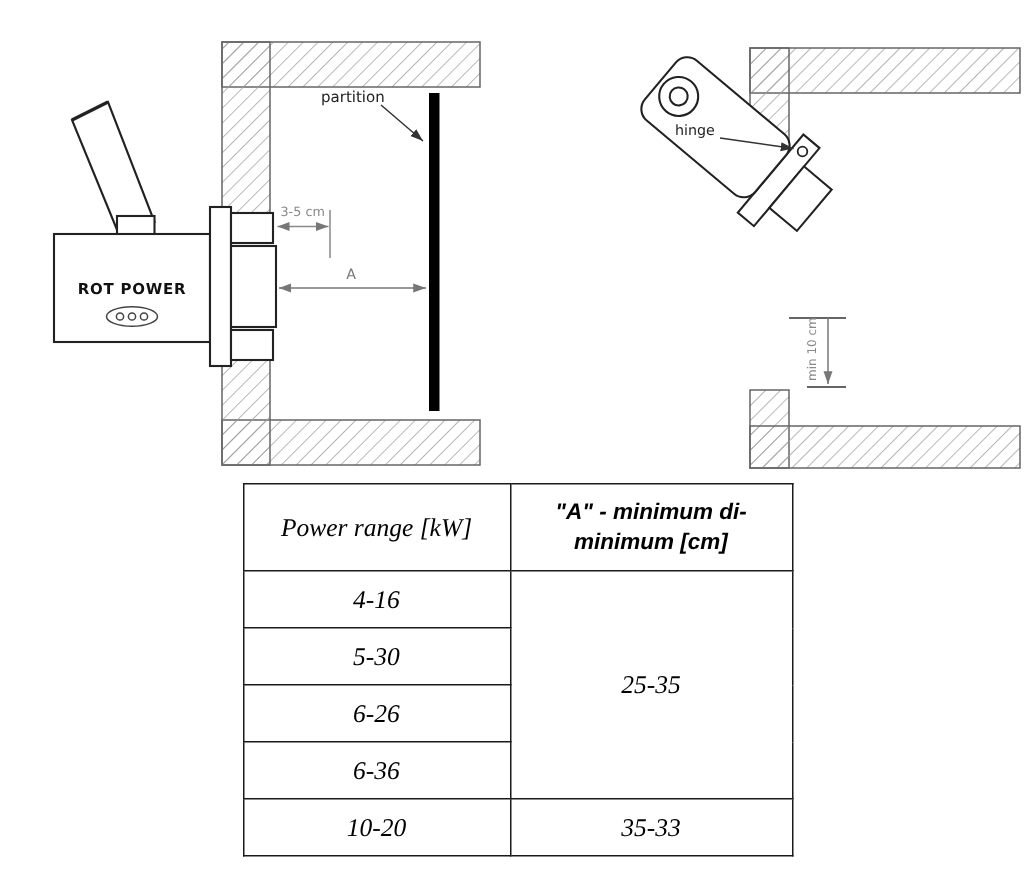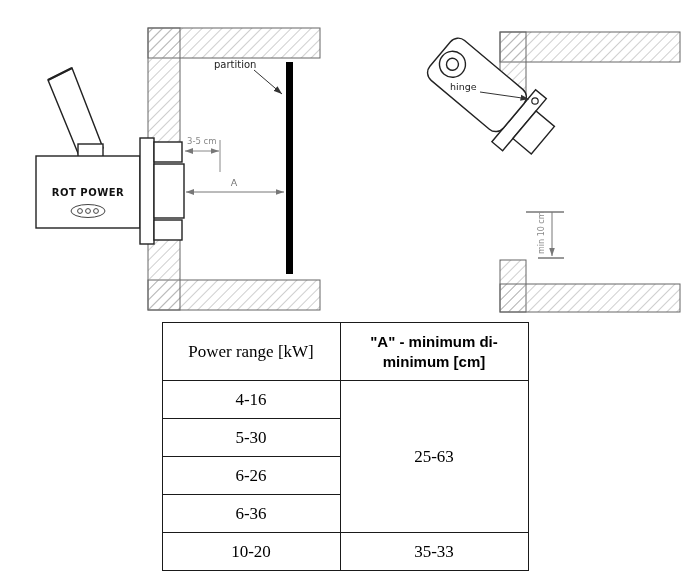--- a/index.html
+++ b/index.html
@@ -10,21 +10,21 @@
     font-family: "Liberation Serif", serif;
     background: #fff;
     overflow: hidden;
   }
   .diagrams { position: absolute; top: 0; left: 0; width: 690px; height: 318px; }
   #svg-left  { position: absolute; left: 8px;  top: 4px; }
   #svg-right { position: absolute; left: 388px; top: 6px; }
 
   .table-wrap {
     position: absolute; top: 322px; left: 0; width: 690px;
-    display: flex; justify-content: center;
+    display: flex; justify-content: center; font-style: italic;
   }
   table.spec { border-collapse: collapse; table-layout: fixed; }
   .spec th, .spec td {
     border: 1.5px solid #1a1a1a;
     text-align: center; vertical-align: middle;
     font-family: "Liberation Serif", serif;
     color: #000;
   }
   .spec .c1 { width: 178px; }
   .spec .c2 { width: 188px; }
@@ -145,21 +145,21 @@
       <tbody>
           <tr class="hdr">
         <th class="c1 hdr1">Power range [kW]</th>
         <th class="c2 hdr2">
           <span>"A" - minimum di-</span><br>
           <span>minimum [cm]</span>
         </th>
       </tr>
       <tr class="row">
         <td class="c1">4-16</td>
-        <td class="c2" rowspan="4">25-63</td>
+        <td class="c2" rowspan="4">25-35</td>
       </tr>
       <tr class="row">
         <td class="c1">5-30</td>
       </tr>
       <tr class="row">
         <td class="c1">6-26</td>
       </tr>
       <tr class="row">
         <td class="c1">6-36</td>
       </tr>

